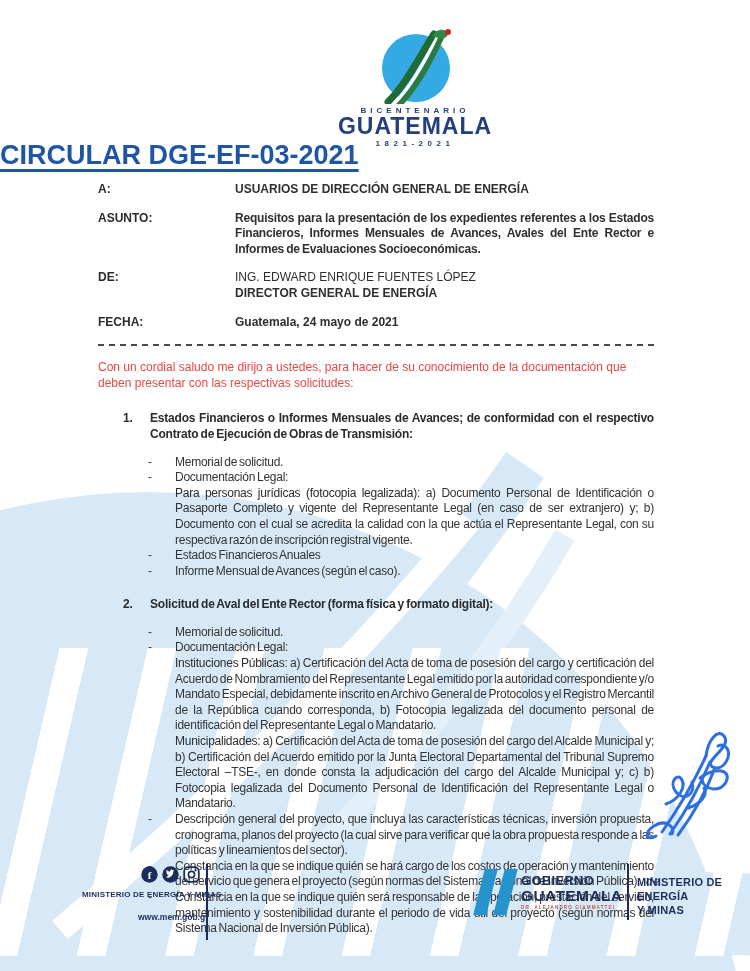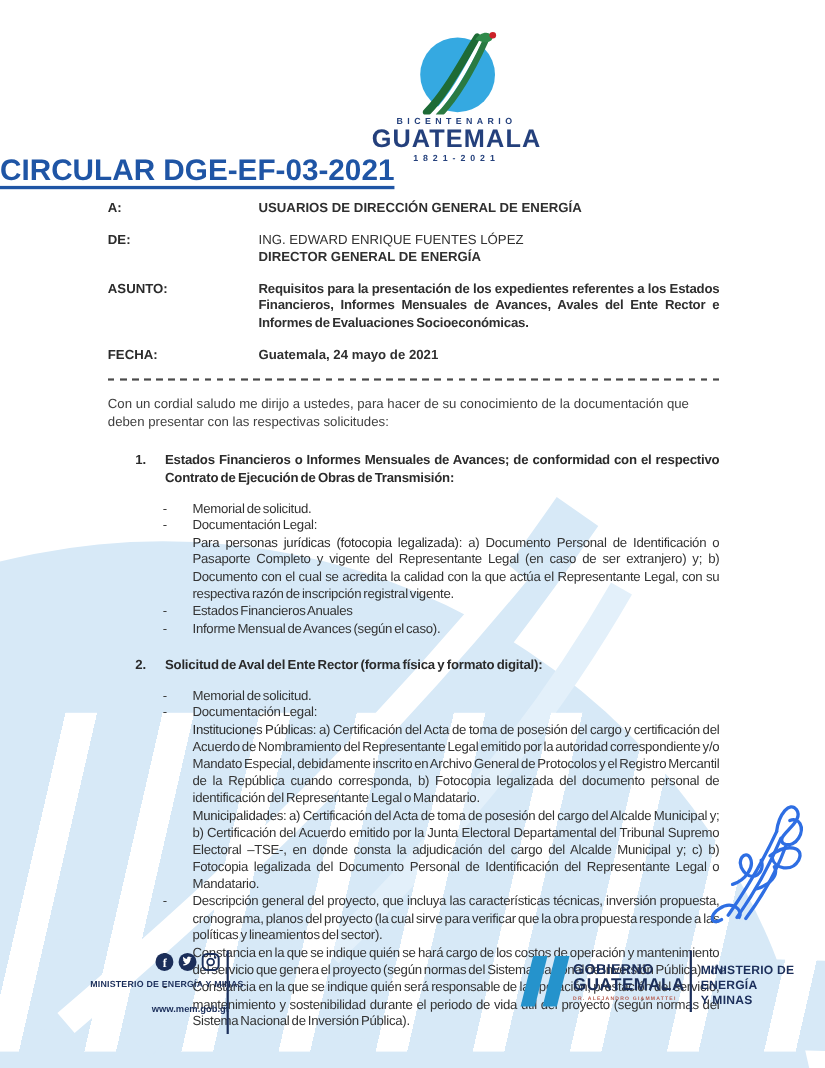--- a/index.html
+++ b/index.html
@@ -27,21 +27,21 @@
   
   .content{position:absolute;left:98px;width:556px;top:182px;z-index:1;font-size:12px;line-height:15.6px;}
   .field-row{display:flex;margin-bottom:13px;}
   .field-label{flex:0 0 137px;font-weight:700;color:#2b2b2b;}
   .field-value{flex:1;color:#2f2f2f;}
   .field-line.bold{font-weight:700;}
   .field-line.justify{text-align:justify;letter-spacing:-0.2px;word-spacing:-1px;}
   .dashes{height:3px;margin:8px 0 14px 0;
     background:repeating-linear-gradient(90deg,#4a4a4a 0 6px,transparent 6px 11px);
     background-size:100% 2px;background-repeat:no-repeat;background-position:0 1px;}
-  .intro{margin:0 0 20px 0;color:#404040;}
+  .intro{margin:0 0 20px 0;color:#ef4444;}
   .section{margin-bottom:18px;}
   .section-head{display:flex;font-weight:700;color:#2b2b2b;padding-left:25px;text-align:justify;
     letter-spacing:-0.2px;word-spacing:-1px;margin-bottom:12px;}
   .section-num{flex:0 0 27px;}
   .bullets{margin-left:50px;}
   .bullet{display:flex;}
   .bullet-dash{flex:0 0 27px;}
   .bullet p{margin:0;text-align:justify;letter-spacing:-0.25px;word-spacing:-1.2px;color:#333;}
   .seg-b{font-weight:400;color:#2b2b2b;}
   
@@ -95,30 +95,30 @@
 
   <div class="content">
     <div id="fields">
         <div class="field-row">
           <div class="field-label">A:</div>
           <div class="field-value">
             <div class="field-line bold">USUARIOS DE DIRECCIÓN GENERAL DE ENERGÍA</div>
           </div>
         </div>
         <div class="field-row">
+          <div class="field-label">ASUNTO:</div>
+          <div class="field-value">
+            <div class="field-line bold justify">Requisitos para la presentación de los expedientes referentes a los Estados Financieros, Informes Mensuales de Avances, Avales del Ente Rector e Informes de Evaluaciones Socioeconómicas.</div>
+          </div>
+        </div>
+        <div class="field-row">
           <div class="field-label">DE:</div>
           <div class="field-value">
             <div class="field-line">ING. EDWARD ENRIQUE FUENTES LÓPEZ</div>
             <div class="field-line bold">DIRECTOR GENERAL DE ENERGÍA</div>
-          </div>
-        </div>
-        <div class="field-row">
-          <div class="field-label">ASUNTO:</div>
-          <div class="field-value">
-            <div class="field-line bold justify">Requisitos para la presentación de los expedientes referentes a los Estados Financieros, Informes Mensuales de Avances, Avales del Ente Rector e Informes de Evaluaciones Socioeconómicas.</div>
           </div>
         </div>
         <div class="field-row">
           <div class="field-label">FECHA:</div>
           <div class="field-value">
             <div class="field-line bold">Guatemala, 24 mayo de 2021</div>
           </div>
         </div>
       </div>
     <div class="dashes"></div>

